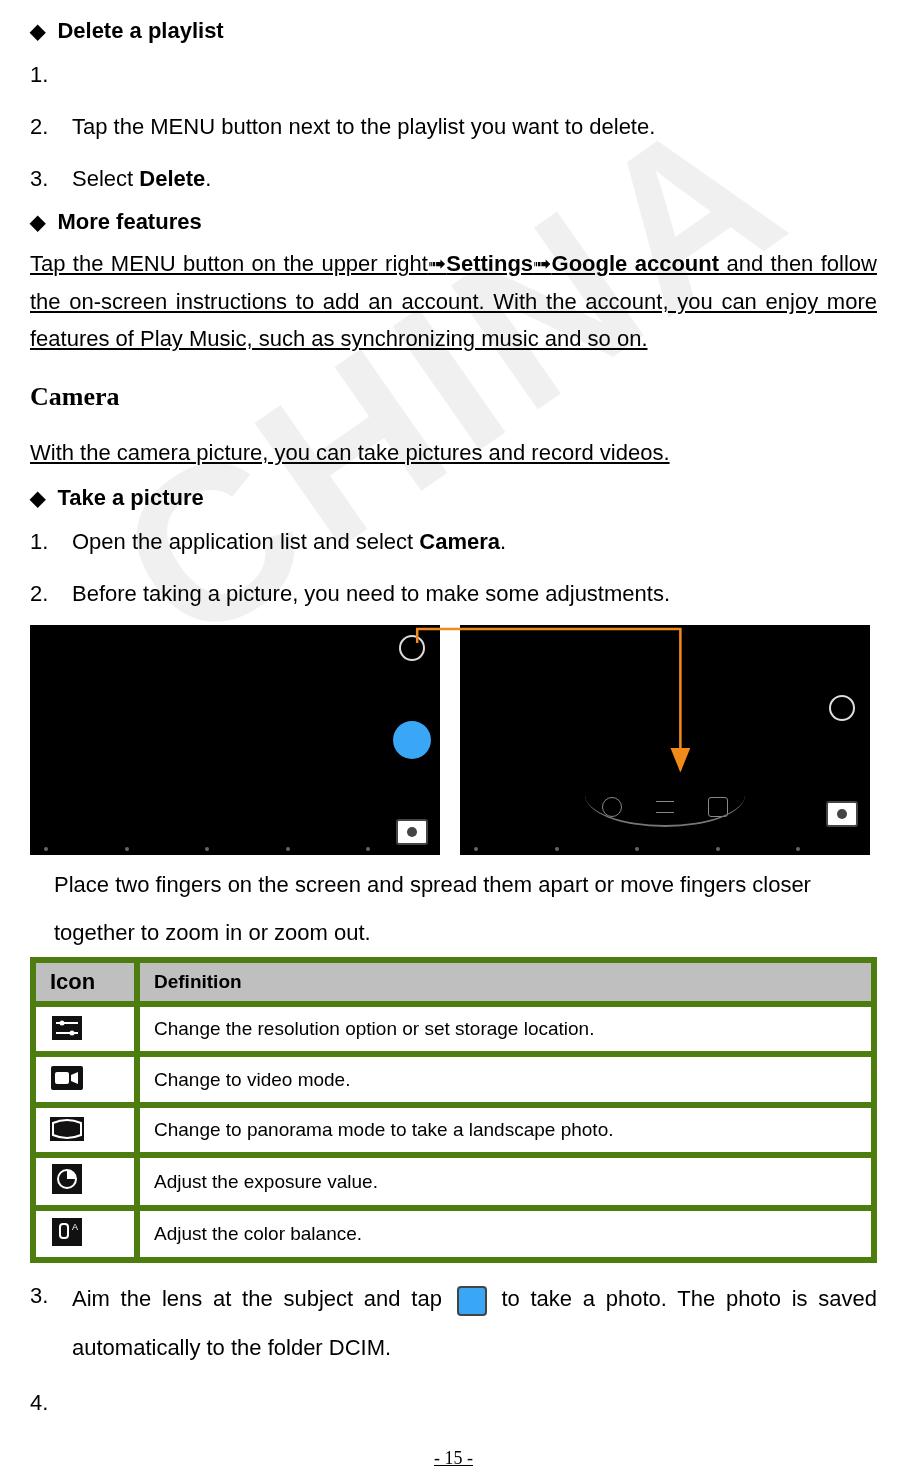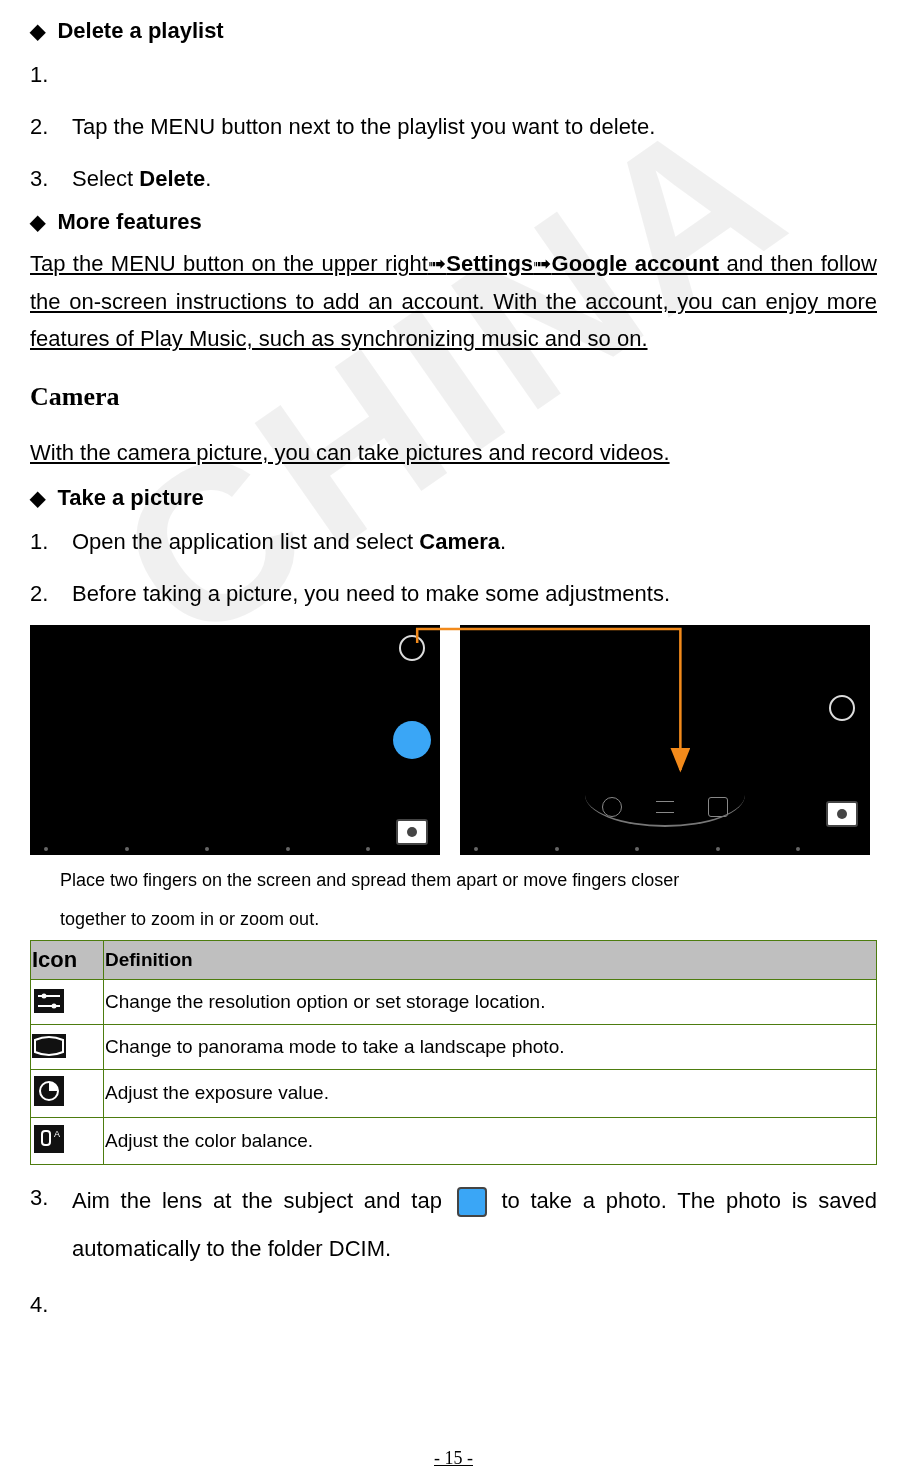--- a/index.html
+++ b/index.html
@@ -160,34 +160,34 @@
     background: #666;
     border-radius: 50%;
   }
   .arrow-overlay {
     position: absolute;
     pointer-events: none;
     top: 0; left: 0; width: 100%; height: 100%;
   }
 
   .indented {
-    margin-left: 30px;
-    font-size: 18px;
+    margin-left: 24px;
+    font-size: 22px;
     line-height: 2.2;
   }
 
   table.icon-table {
     width: 100%;
     border-collapse: collapse;
     font-size: 19px;
     margin-bottom: 12px;
   }
   table.icon-table th, table.icon-table td {
-    border: 1px solid #4d7c0f;
-    padding: 6px 1px;
+    border: 6px solid #4d7c0f;
+    padding: 6px 14px;
     text-align: left;
     vertical-align: middle;
   }
   table.icon-table th {
     background: #bfbfbf;
     font-weight: 700;
   }
   table.icon-table th:first-child {
     width: 70px;
     font-size: 22px;
@@ -344,20 +344,32 @@
                 <line x1="4" y1="17" x2="26" y2="17" stroke="#fff" stroke-width="2"></line>
                 <circle cx="20" cy="17" r="2.5" fill="#fff"></circle>
               </svg>
           </span>
         </td>
         <td>Change the resolution option or set storage location.</td>
       </tr>
       <tr>
         <td class="icon-cell">
           <span class="tbl-icon">
+            <svg width="34" height="26" viewBox="0 0 34 26">
+                <rect x="1" y="1" width="32" height="24" rx="2" fill="#111"></rect>
+                <rect x="5" y="7" width="14" height="12" rx="2" fill="#fff"></rect>
+                <polygon points="21,10 28,7 28,19 21,16" fill="#fff"></polygon>
+              </svg>
+          </span>
+        </td>
+        <td>Change to video mode.</td>
+      </tr>
+      <tr>
+        <td class="icon-cell">
+          <span class="tbl-icon">
             <svg width="34" height="24" viewBox="0 0 34 24">
                 <rect width="34" height="24" fill="#111"></rect>
                 <path d="M3 6 Q17 0 31 6 L31 18 Q17 24 3 18 Z" fill="none" stroke="#fff" stroke-width="2"></path>
               </svg>
           </span>
         </td>
         <td>Change to panorama mode to take a landscape photo.</td>
       </tr>
       <tr>
         <td class="icon-cell">

